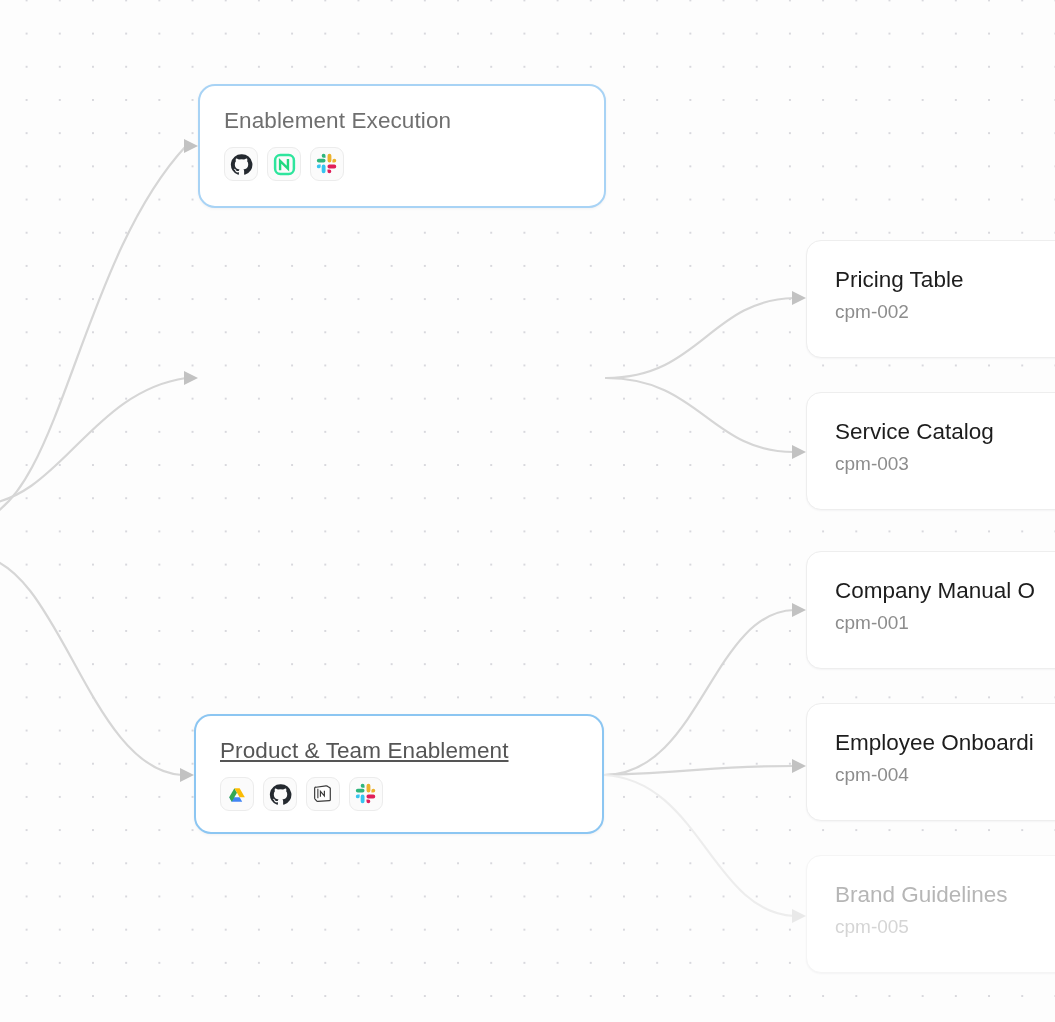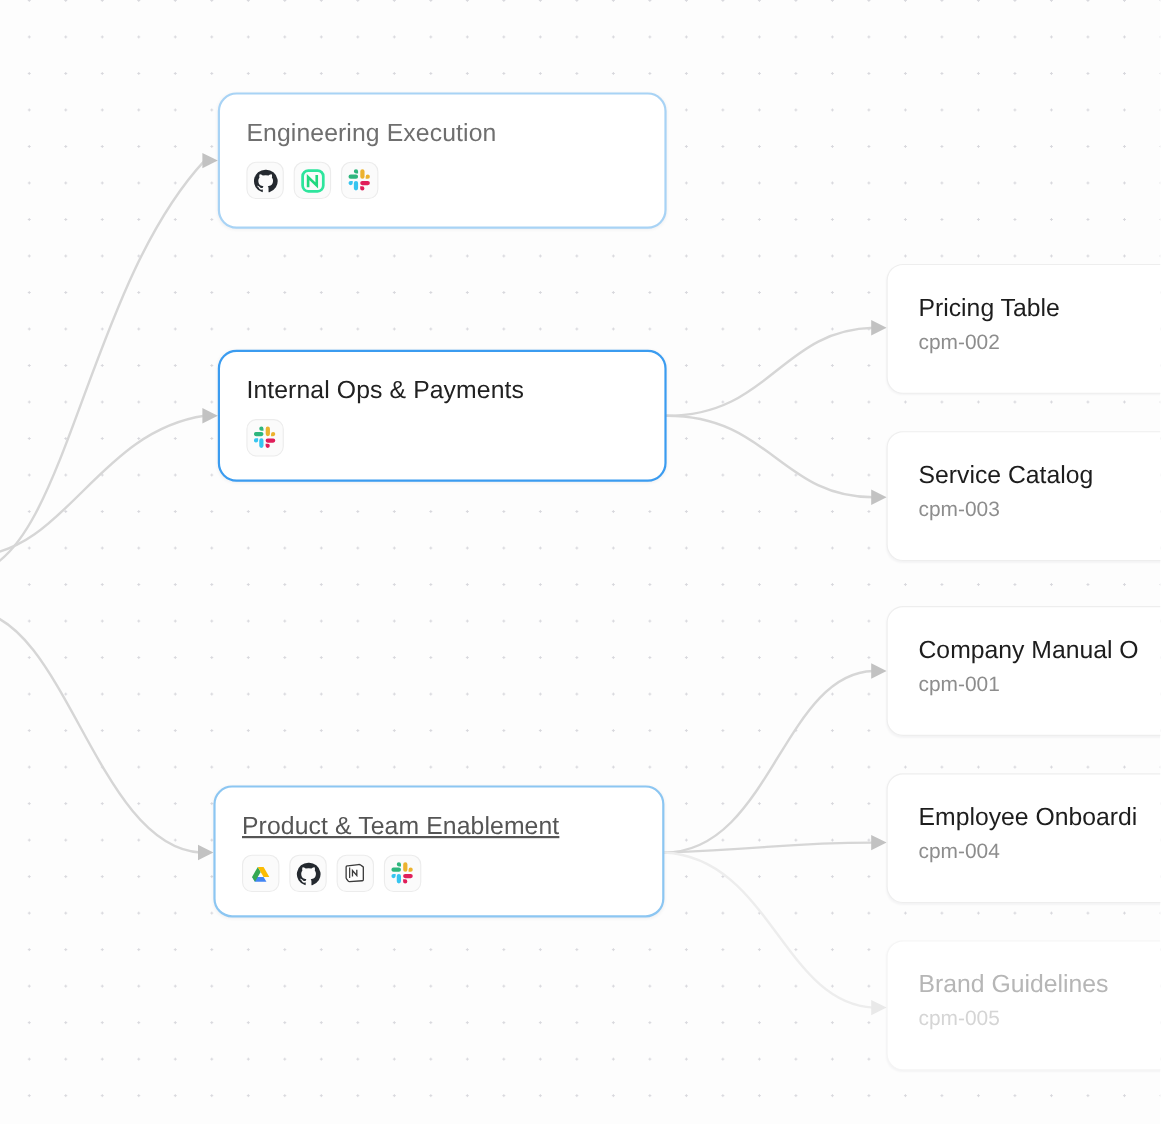--- a/index.html
+++ b/index.html
@@ -137,21 +137,21 @@
     <polygon class="edge-head" points="792,603 806,610 792,617"></polygon>
 
     <path class="edge-path" d="M 604,775 C 700,772 712,766 794,766"></path>
     <polygon class="edge-head" points="792,759 806,766 792,773"></polygon>
 
     <path class="edge-path faded" d="M 604,775 C 700,780 712,912 794,916"></path>
     <polygon class="edge-head faded" points="792,909 806,916 792,923"></polygon>
   </svg>
 
   <div class="group-card dim" style="left:198px; top:84px; width:408px; height:124px;">
-    <div class="group-title">Engineering Execution</div>
+    <div class="group-title">Enablement Execution</div>
     <div class="chip-row">
       <div class="chip">
         <svg width="23" height="23" viewBox="0 0 24 24" aria-hidden="true">
           <path fill="#24292f" d="M12 1.3A10.9 10.9 0 0 0 8.55 22.6c.55.1.75-.24.75-.53l-.01-1.86c-3.04.66-3.68-1.46-3.68-1.46-.5-1.27-1.22-1.6-1.22-1.6-.99-.68.08-.67.08-.67 1.1.08 1.68 1.13 1.68 1.13.98 1.67 2.56 1.19 3.18.91.1-.71.38-1.19.69-1.46-2.43-.28-4.98-1.22-4.98-5.42 0-1.2.43-2.18 1.13-2.95-.12-.28-.49-1.4.1-2.92 0 0 .92-.3 3.01 1.13a10.4 10.4 0 0 1 5.49 0c2.09-1.43 3.01-1.13 3.01-1.13.6 1.52.22 2.64.11 2.92.7.77 1.12 1.75 1.12 2.95 0 4.21-2.56 5.14-5 5.41.39.34.74 1.01.74 2.05l-.01 3.04c0 .29.2.64.76.53A10.9 10.9 0 0 0 12 1.3z"></path>
         </svg>
       </div>
       <div class="chip">
         <svg width="23" height="23" viewBox="0 0 24 24" aria-hidden="true">
           <rect x="2.2" y="2.2" width="19.6" height="19.6" rx="5.4" fill="none" stroke="#2EE59D" stroke-width="2.6"></rect>
           <path d="M7.4 16.8 V8.3 L15.6 16.3 V7.6" fill="none" stroke="#21D97F" stroke-width="2.5" stroke-linecap="square" stroke-linejoin="miter"></path>
@@ -163,67 +163,54 @@
             <path fill="#36C5F0" d="M5.1 14.6a2.1 2.1 0 1 1-2.1-2.1h2.1v2.1zm1.1 0a2.1 2.1 0 0 1 4.2 0v5.3a2.1 2.1 0 1 1-4.2 0v-5.3z"></path>
             <path fill="#2EB67D" d="M8.3 5.1A2.1 2.1 0 1 1 10.4 3v2.1H8.3zm0 1.1a2.1 2.1 0 0 1 0 4.2H3a2.1 2.1 0 1 1 0-4.2h5.3z"></path>
             <path fill="#ECB22E" d="M17.9 8.3A2.1 2.1 0 1 1 20 10.4h-2.1V8.3zm-1.1 0a2.1 2.1 0 0 1-4.2 0V3a2.1 2.1 0 1 1 4.2 0v5.3z"></path>
             <path fill="#E01E5A" d="M14.6 17.9a2.1 2.1 0 1 1-2.1 2.1v-2.1h2.1zm0-1.1a2.1 2.1 0 0 1 0-4.2H20a2.1 2.1 0 1 1 0 4.2h-5.4z"></path>
           </g>
         </svg>
       </div>
     </div>
   </div>
 
-  <div class="group-card" style="left:198px; top:318px; width:408px; height:120px; border-color:#3b9cf0;">
-    <div class="group-title">Internal Ops &amp; Payments</div>
+
+  <div class="group-card mid" style="left:194px; top:714px; width:410px; height:120px;">
+    <div class="group-title">Product &amp; Team Enablement</div>
     <div class="chip-row">
+      <div class="chip">
+        <svg width="22" height="22" viewBox="0 0 24 24" aria-hidden="true">
+          <path fill="#4285F4" d="M6.3 20.4h11.4l-2.85-4.95H3.45z"></path>
+          <path fill="#34A853" d="M3.45 15.45 9.15 5.6l2.85 4.95-5.7 9.85z"></path>
+          <path fill="#FBBC04" d="M20.55 15.45 14.85 5.6H9.15l5.7 9.85z"></path>
+        </svg>
+      </div>
+      <div class="chip">
+        <svg width="23" height="23" viewBox="0 0 24 24" aria-hidden="true">
+          <path fill="#24292f" d="M12 1.3A10.9 10.9 0 0 0 8.55 22.6c.55.1.75-.24.75-.53l-.01-1.86c-3.04.66-3.68-1.46-3.68-1.46-.5-1.27-1.22-1.6-1.22-1.6-.99-.68.08-.67.08-.67 1.1.08 1.68 1.13 1.68 1.13.98 1.67 2.56 1.19 3.18.91.1-.71.38-1.19.69-1.46-2.43-.28-4.98-1.22-4.98-5.42 0-1.2.43-2.18 1.13-2.95-.12-.28-.49-1.4.1-2.92 0 0 .92-.3 3.01 1.13a10.4 10.4 0 0 1 5.49 0c2.09-1.43 3.01-1.13 3.01-1.13.6 1.52.22 2.64.11 2.92.7.77 1.12 1.75 1.12 2.95 0 4.21-2.56 5.14-5 5.41.39.34.74 1.01.74 2.05l-.01 3.04c0 .29.2.64.76.53A10.9 10.9 0 0 0 12 1.3z"></path>
+        </svg>
+      </div>
+      <div class="chip">
+        <svg width="22" height="22" viewBox="0 0 24 24" aria-hidden="true">
+          <path d="M4.4 4.6 15.2 3.2c1.1-.15 1.5.1 2.1.55l2.1 1.5c.4.3.55.4.55.75v12.2c0 .65-.25 1.05-1.05 1.1L6.3 20.1c-.65.05-.95-.05-1.3-.5l-1.6-2.05c-.35-.5-.5-.85-.5-1.3V5.65c0-.55.25-1 1-1.05z" fill="#fff" stroke="#3a3a3a" stroke-width="1.3" stroke-linejoin="round"></path>
+          <path d="M6.4 6.2v10.4" stroke="#3a3a3a" stroke-width="1.2"></path>
+          <path d="M9.2 14.4V9.1l4.3 5.0V9.0" fill="none" stroke="#3a3a3a" stroke-width="1.3" stroke-linejoin="miter" stroke-linecap="square"></path>
+        </svg>
+      </div>
       <div class="chip">
         <svg width="22" height="22" viewBox="0 0 24 24" aria-hidden="true">
           <path fill="#36C5F0" d="M5.1 14.6a2.1 2.1 0 1 1-2.1-2.1h2.1v2.1zm1.1 0a2.1 2.1 0 0 1 4.2 0v5.3a2.1 2.1 0 1 1-4.2 0v-5.3z"></path>
           <path fill="#2EB67D" d="M8.3 5.1A2.1 2.1 0 1 1 10.4 3v2.1H8.3zm0 1.1a2.1 2.1 0 0 1 0 4.2H3a2.1 2.1 0 1 1 0-4.2h5.3z"></path>
           <path fill="#ECB22E" d="M17.9 8.3A2.1 2.1 0 1 1 20 10.4h-2.1V8.3zm-1.1 0a2.1 2.1 0 0 1-4.2 0V3a2.1 2.1 0 1 1 4.2 0v5.3z"></path>
           <path fill="#E01E5A" d="M14.6 17.9a2.1 2.1 0 1 1-2.1 2.1v-2.1h2.1zm0-1.1a2.1 2.1 0 0 1 0-4.2H20a2.1 2.1 0 1 1 0 4.2h-5.4z"></path>
         </svg>
       </div>
     </div>
   </div>
 
-  <div class="group-card mid" style="left:194px; top:714px; width:410px; height:120px;">
-    <div class="group-title">Product &amp; Team Enablement</div>
-    <div class="chip-row">
-      <div class="chip">
-        <svg width="22" height="22" viewBox="0 0 24 24" aria-hidden="true">
-          <path fill="#4285F4" d="M6.3 20.4h11.4l-2.85-4.95H3.45z"></path>
-          <path fill="#34A853" d="M3.45 15.45 9.15 5.6l2.85 4.95-5.7 9.85z"></path>
-          <path fill="#FBBC04" d="M20.55 15.45 14.85 5.6H9.15l5.7 9.85z"></path>
-        </svg>
-      </div>
-      <div class="chip">
-        <svg width="23" height="23" viewBox="0 0 24 24" aria-hidden="true">
-          <path fill="#24292f" d="M12 1.3A10.9 10.9 0 0 0 8.55 22.6c.55.1.75-.24.75-.53l-.01-1.86c-3.04.66-3.68-1.46-3.68-1.46-.5-1.27-1.22-1.6-1.22-1.6-.99-.68.08-.67.08-.67 1.1.08 1.68 1.13 1.68 1.13.98 1.67 2.56 1.19 3.18.91.1-.71.38-1.19.69-1.46-2.43-.28-4.98-1.22-4.98-5.42 0-1.2.43-2.18 1.13-2.95-.12-.28-.49-1.4.1-2.92 0 0 .92-.3 3.01 1.13a10.4 10.4 0 0 1 5.49 0c2.09-1.43 3.01-1.13 3.01-1.13.6 1.52.22 2.64.11 2.92.7.77 1.12 1.75 1.12 2.95 0 4.21-2.56 5.14-5 5.41.39.34.74 1.01.74 2.05l-.01 3.04c0 .29.2.64.76.53A10.9 10.9 0 0 0 12 1.3z"></path>
-        </svg>
-      </div>
-      <div class="chip">
-        <svg width="22" height="22" viewBox="0 0 24 24" aria-hidden="true">
-          <path d="M4.4 4.6 15.2 3.2c1.1-.15 1.5.1 2.1.55l2.1 1.5c.4.3.55.4.55.75v12.2c0 .65-.25 1.05-1.05 1.1L6.3 20.1c-.65.05-.95-.05-1.3-.5l-1.6-2.05c-.35-.5-.5-.85-.5-1.3V5.65c0-.55.25-1 1-1.05z" fill="#fff" stroke="#3a3a3a" stroke-width="1.3" stroke-linejoin="round"></path>
-          <path d="M6.4 6.2v10.4" stroke="#3a3a3a" stroke-width="1.2"></path>
-          <path d="M9.2 14.4V9.1l4.3 5.0V9.0" fill="none" stroke="#3a3a3a" stroke-width="1.3" stroke-linejoin="miter" stroke-linecap="square"></path>
-        </svg>
-      </div>
-      <div class="chip">
-        <svg width="22" height="22" viewBox="0 0 24 24" aria-hidden="true">
-          <path fill="#36C5F0" d="M5.1 14.6a2.1 2.1 0 1 1-2.1-2.1h2.1v2.1zm1.1 0a2.1 2.1 0 0 1 4.2 0v5.3a2.1 2.1 0 1 1-4.2 0v-5.3z"></path>
-          <path fill="#2EB67D" d="M8.3 5.1A2.1 2.1 0 1 1 10.4 3v2.1H8.3zm0 1.1a2.1 2.1 0 0 1 0 4.2H3a2.1 2.1 0 1 1 0-4.2h5.3z"></path>
-          <path fill="#ECB22E" d="M17.9 8.3A2.1 2.1 0 1 1 20 10.4h-2.1V8.3zm-1.1 0a2.1 2.1 0 0 1-4.2 0V3a2.1 2.1 0 1 1 4.2 0v5.3z"></path>
-          <path fill="#E01E5A" d="M14.6 17.9a2.1 2.1 0 1 1-2.1 2.1v-2.1h2.1zm0-1.1a2.1 2.1 0 0 1 0-4.2H20a2.1 2.1 0 1 1 0 4.2h-5.4z"></path>
-        </svg>
-      </div>
-    </div>
-  </div>
-
   <div class="doc-card" style="left:806px; top:240px; width:300px; height:118px;">
     <div class="doc-title">Pricing Table</div>
     <div class="doc-sub">cpm-002</div>
   </div>
 
   <div class="doc-card" style="left:806px; top:392px; width:300px; height:118px;">
     <div class="doc-title">Service Catalog</div>
     <div class="doc-sub">cpm-003</div>
   </div>
 

